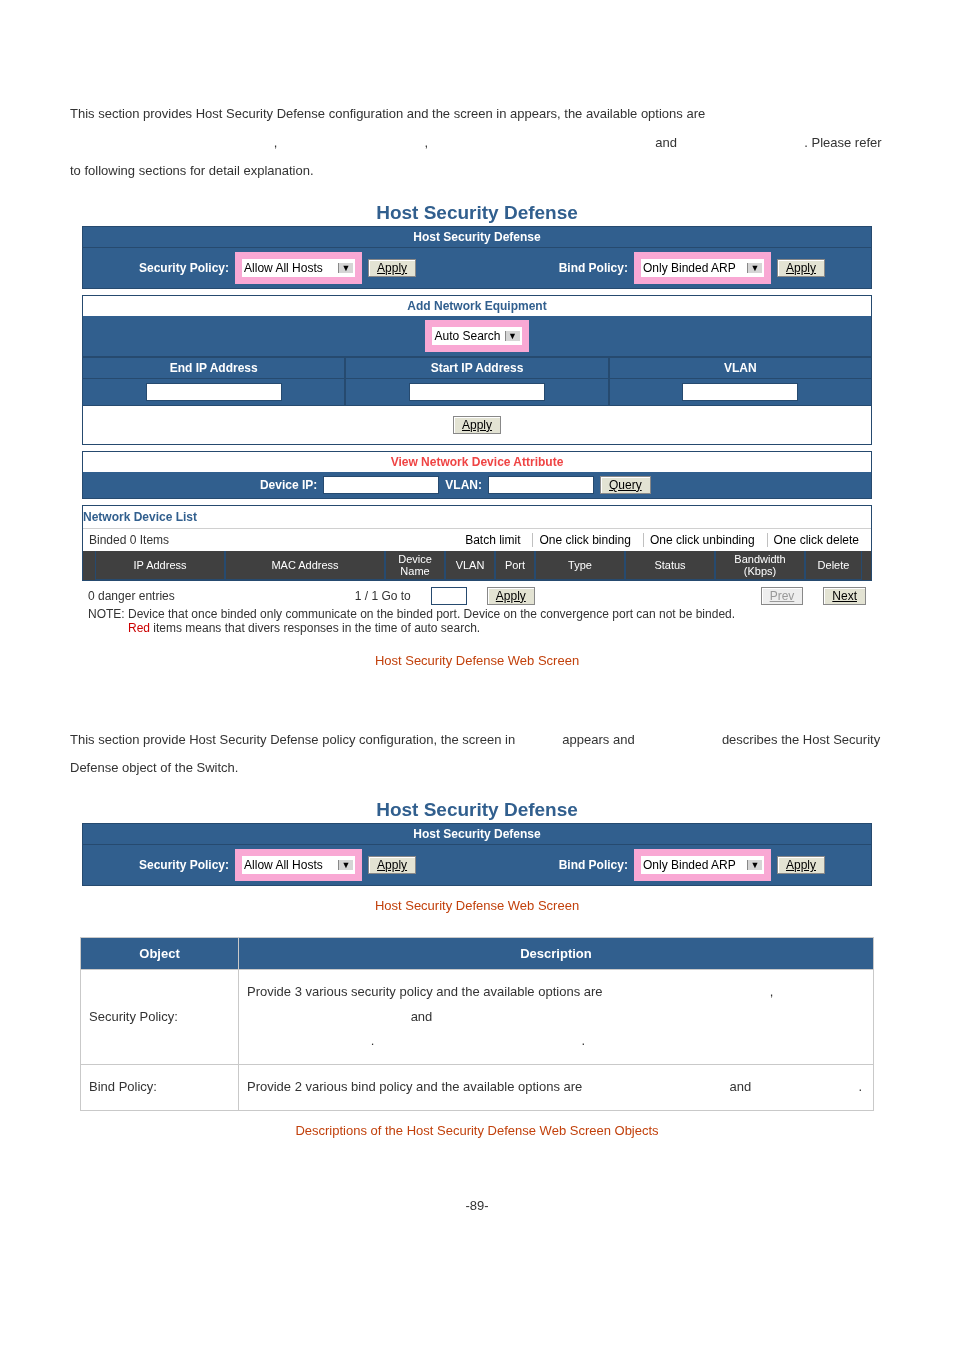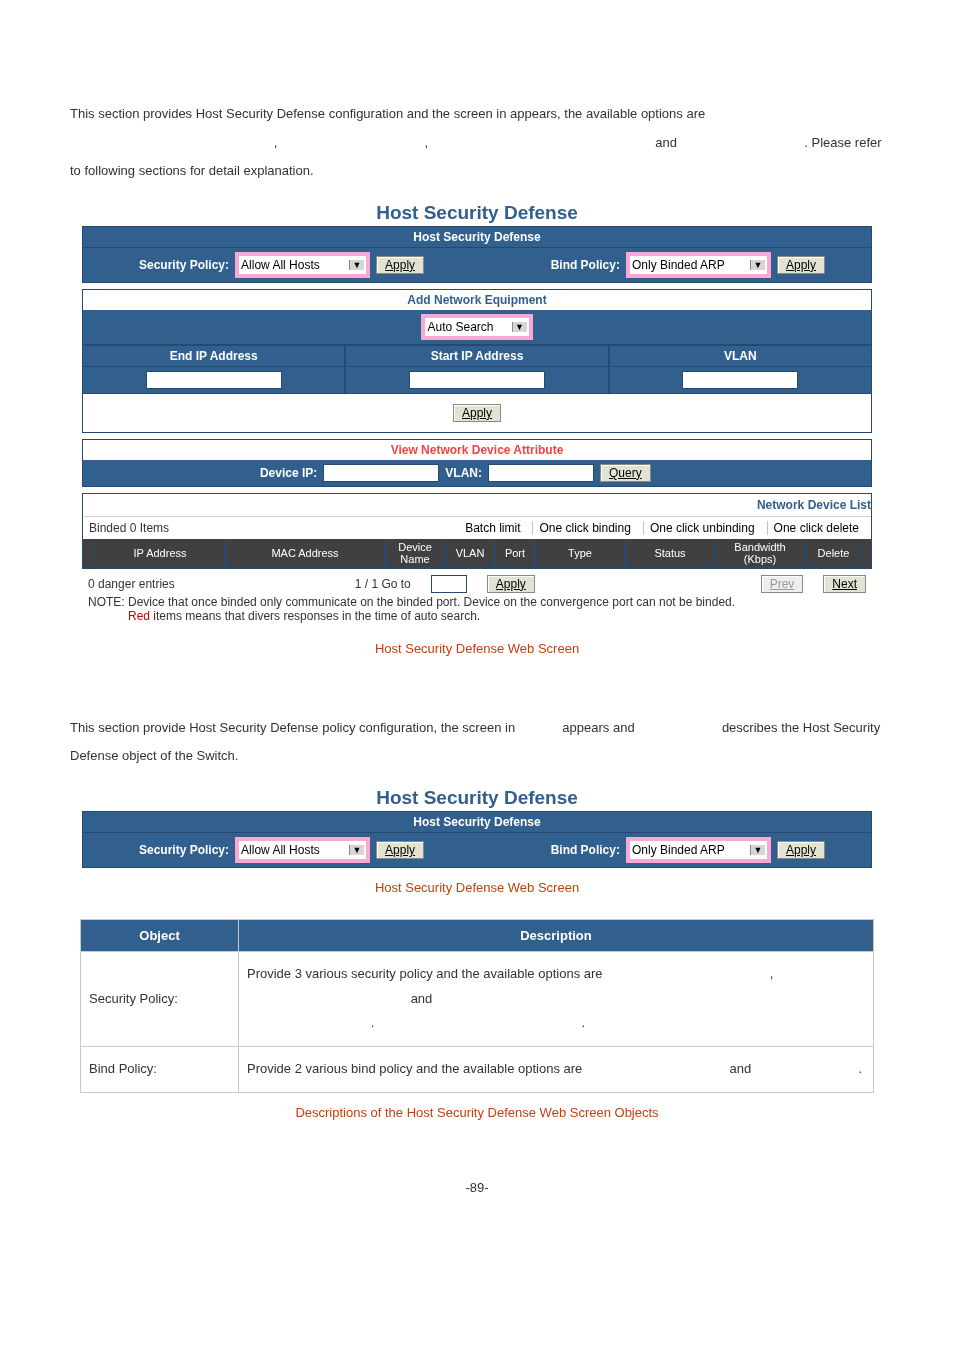--- a/index.html
+++ b/index.html
@@ -53,27 +53,26 @@
     gap: 6px;
     font-size: 12px;
   }
   .label-bold {
     font-weight: bold;
     color: #fff;
   }
   .select {
     background: #fff;
     color: #000;
-    border: 4px solid #f9a8d4;
+    border: 7px solid #f9a8d4;
     font-size: 12px;
     padding: 0 2px;
     height: 18px;
     display: inline-flex;
     align-items: center;
-    gap: 14px;
   }
   .select-caret {
     display: inline-block;
     width: 14px;
     text-align: center;
     background: #d5d5d5;
     border-left: 1px solid #888;
     font-size: 9px;
     color: #000;
     margin-left: 4px;
@@ -133,21 +132,21 @@
     display: flex;
     align-items: center;
     justify-content: center;
     gap: 6px;
     padding: 4px;
   }
   .ndl-wrap {
     border: 1px solid #264a6f;
   }
   .ndl-head {
-    text-align: right;
+    text-align: left;
     font-weight: bold;
     color: #315f8e;
     background: #fff;
     padding: 4px 0;
     border-bottom: 1px solid #d0d0d0;
   }
   .ndl-row2 {
     display: flex;
     align-items: center;
     padding: 4px 6px;

